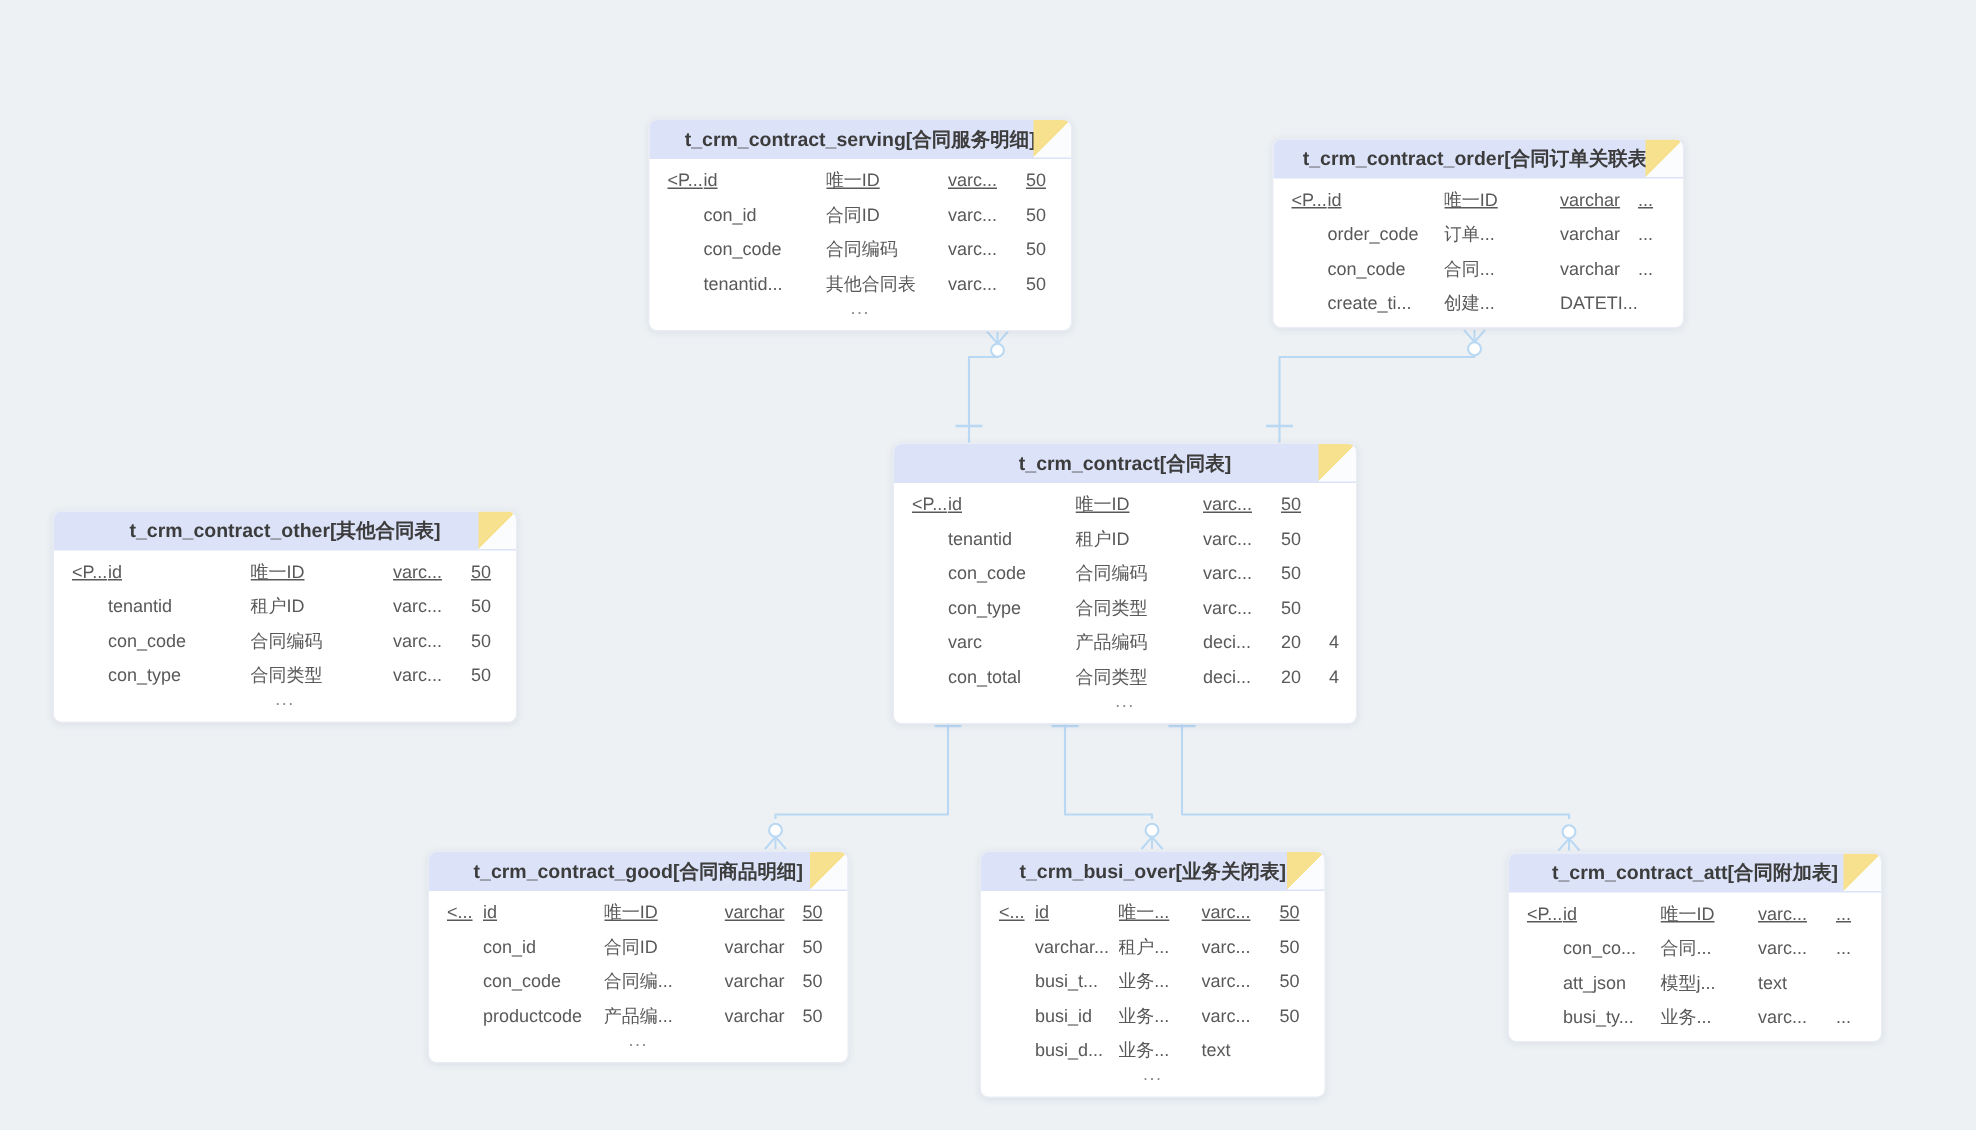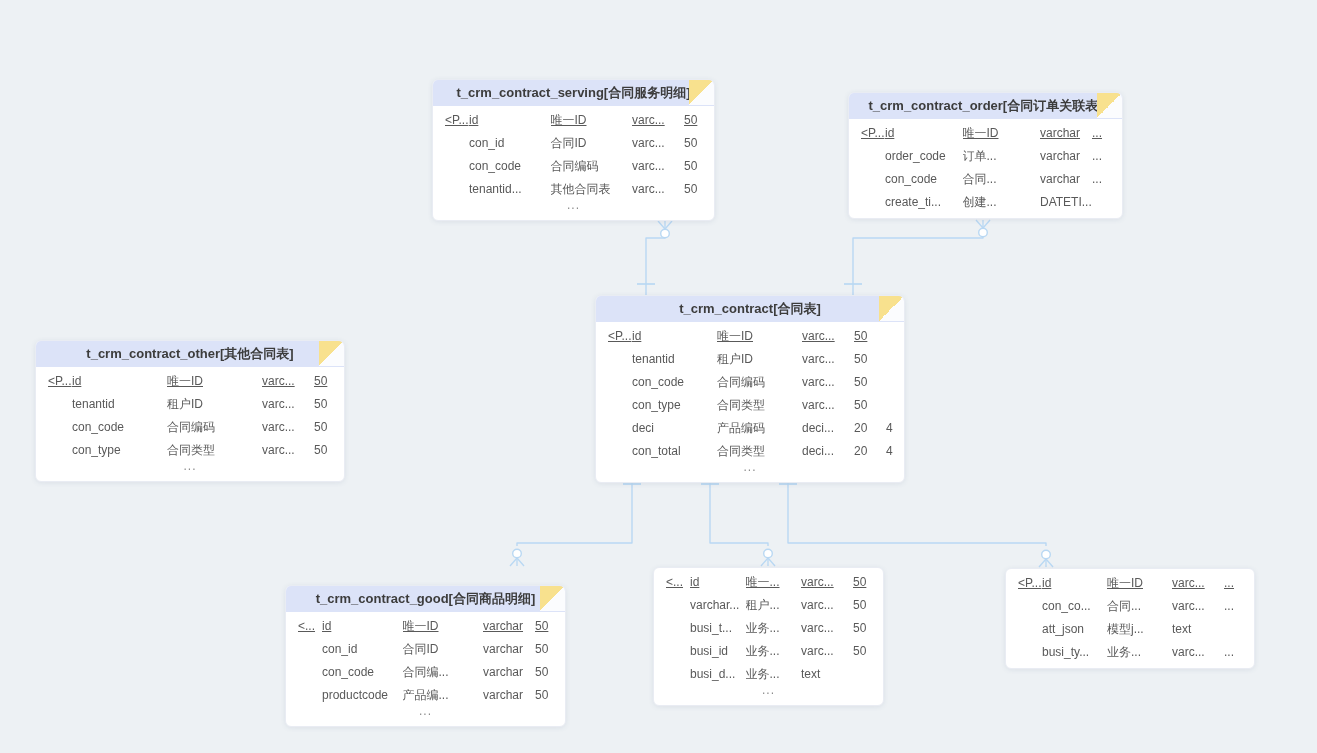--- a/index.html
+++ b/index.html
@@ -241,38 +241,38 @@
         <div class="er-row">
           <span class="c-pk"></span>
           <span class="c-name">con_type</span>
           <span class="c-comment">合同类型</span>
           <span class="c-type">varc...</span>
           <span class="c-len">50</span>
           <span class="c-scale"></span>
         </div>
         <div class="er-row">
           <span class="c-pk"></span>
-          <span class="c-name">deci</span>
+          <span class="c-name">varc</span>
           <span class="c-comment">产品编码</span>
           <span class="c-type">deci...</span>
           <span class="c-len">20</span>
           <span class="c-scale">4</span>
         </div>
         <div class="er-row">
           <span class="c-pk"></span>
           <span class="c-name">con_total</span>
           <span class="c-comment">合同类型</span>
           <span class="c-type">deci...</span>
           <span class="c-len">20</span>
           <span class="c-scale">4</span>
         </div>
         <div class="er-more">...</div>
       </div>
     </div>
-    <div class="er-table" style="left: 285px; top: 567px; width: 281px; margin-top: 18px;">
+    <div class="er-table" style="left: 285px; top: 567px; width: 281px;">
       <div class="er-header"><span>t_crm_contract_good[合同商品明细]</span><span class="corner-fold"></span></div>
       <div class="er-body">
         <div class="er-row primary">
           <span class="c-pk">&lt;...</span>
           <span class="c-name">id</span>
           <span class="c-comment">唯一ID</span>
           <span class="c-type">varchar</span>
           <span class="c-len">50</span>
         </div>
         <div class="er-row">
@@ -293,20 +293,21 @@
           <span class="c-pk"></span>
           <span class="c-name">productcode</span>
           <span class="c-comment">产品编...</span>
           <span class="c-type">varchar</span>
           <span class="c-len">50</span>
         </div>
         <div class="er-more">...</div>
       </div>
     </div>
     <div class="er-table" style="left: 653px; top: 567px; width: 231px;">
+      <div class="er-header"><span>t_crm_busi_over[业务关闭表]</span><span class="corner-fold"></span></div>
       <div class="er-body">
         <div class="er-row primary">
           <span class="c-pk">&lt;...</span>
           <span class="c-name">id</span>
           <span class="c-comment">唯一...</span>
           <span class="c-type">varc...</span>
           <span class="c-len">50</span>
         </div>
         <div class="er-row">
           <span class="c-pk"></span>
@@ -333,20 +334,21 @@
           <span class="c-pk"></span>
           <span class="c-name">busi_d...</span>
           <span class="c-comment">业务...</span>
           <span class="c-type">text</span>
           <span class="c-len"></span>
         </div>
         <div class="er-more">...</div>
       </div>
     </div>
     <div class="er-table" style="left: 1005px; top: 568px; width: 250px;">
+      <div class="er-header"><span>t_crm_contract_att[合同附加表]</span><span class="corner-fold"></span></div>
       <div class="er-body">
         <div class="er-row primary">
           <span class="c-pk">&lt;P...</span>
           <span class="c-name">id</span>
           <span class="c-comment">唯一ID</span>
           <span class="c-type">varc...</span>
           <span class="c-len">...</span>
         </div>
         <div class="er-row">
           <span class="c-pk"></span>

